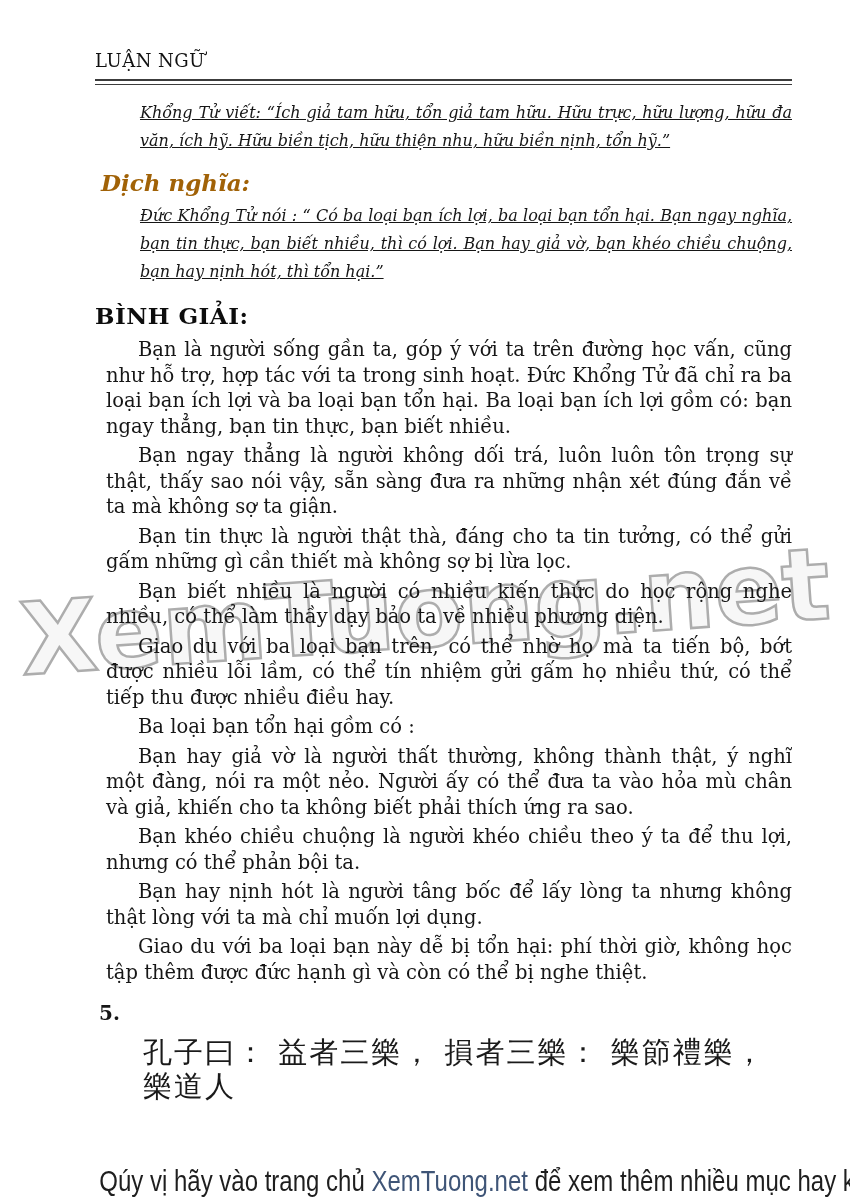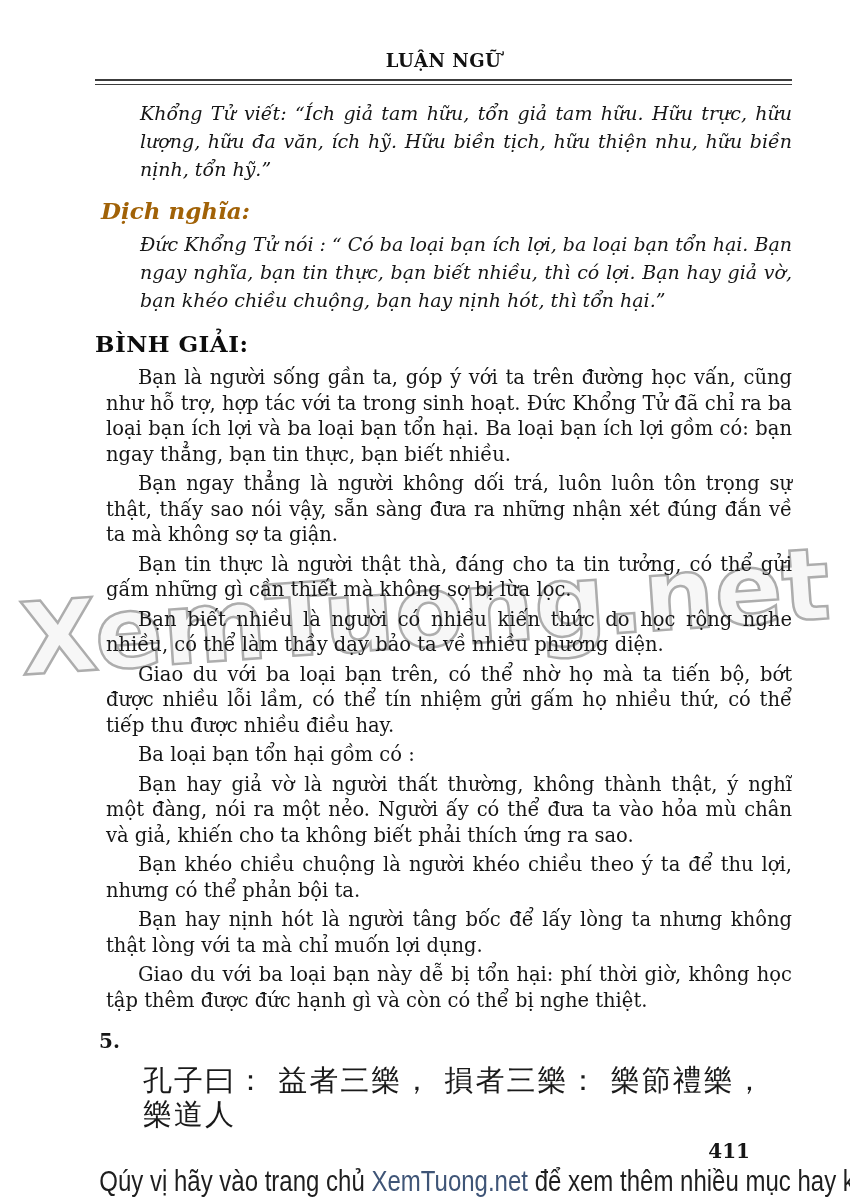--- a/index.html
+++ b/index.html
@@ -10,39 +10,40 @@
     overflow:hidden;
     font-family:"DejaVu Serif","Liberation Serif",serif;
     color:#161616;
   }
   .content{
     position:relative;
     z-index:2;
     margin:0 58px 0 95px;
   }
   .running-head{
-    text-align:center;
-    font-weight:bold;
+    text-align:left;
+    font-weight:normal;
     font-size:18px;
     letter-spacing:.5px;
     padding-top:50px;
     color:#111;
   }
   .head-rule{
     margin-top:8px;
     height:3px;
     border-top:2px solid #3c3c3c;
     border-bottom:1px solid #3c3c3c;
   }
   .quote{
     margin:14px 0 0 45px;
     font-style:italic;
-    font-size:19px;
+    font-size:16px;
     line-height:28px;
     text-align:justify;
+    text-decoration:underline;
   }
   .sub-heading{
     margin:14px 0 4px 6px;
     font-size:23px;
     font-weight:bold;
     font-style:italic;
     color:#a16207;
   }
   .section-heading{
     margin:16px 0 8px 0;
@@ -137,21 +138,20 @@
     <p class="body-par">Ba loại bạn tổn hại gồm có :</p>
     <p class="body-par">Bạn hay giả vờ là người thất thường, không thành thật, ý nghĩ một đàng, nói ra một nẻo. Người ấy có thể đưa ta vào hỏa mù chân và giả, khiến cho ta không biết phải thích ứng ra sao.</p>
     <p class="body-par">Bạn khéo chiều chuộng là người khéo chiều theo ý ta để thu lợi, nhưng có thể phản bội ta.</p>
     <p class="body-par">Bạn hay nịnh hót là người tâng bốc để lấy lòng ta nhưng không thật lòng với ta mà chỉ muốn lợi dụng.</p>
     <p class="body-par">Giao du với ba loại bạn này dễ bị tổn hại: phí thời giờ, không học tập thêm được đức hạnh gì và còn có thể bị nghe thiệt.</p>
 
     <p class="item-number">5.</p>
 
     <p class="chinese-line">孔子曰： 益者三樂， 損者三樂： 樂節禮樂， 樂道人</p>
 
-    <p class="page-number">411</p>
 
   </div>
 
   <div class="footer">
     <span class="squeeze"><span>Qúy vị hãy vào trang chủ </span><span class="site">XemTuong.net</span><span> để xem thêm nhiều mục hay khác</span></span>
   </div>
 
 </div>
 
 </body></html>

